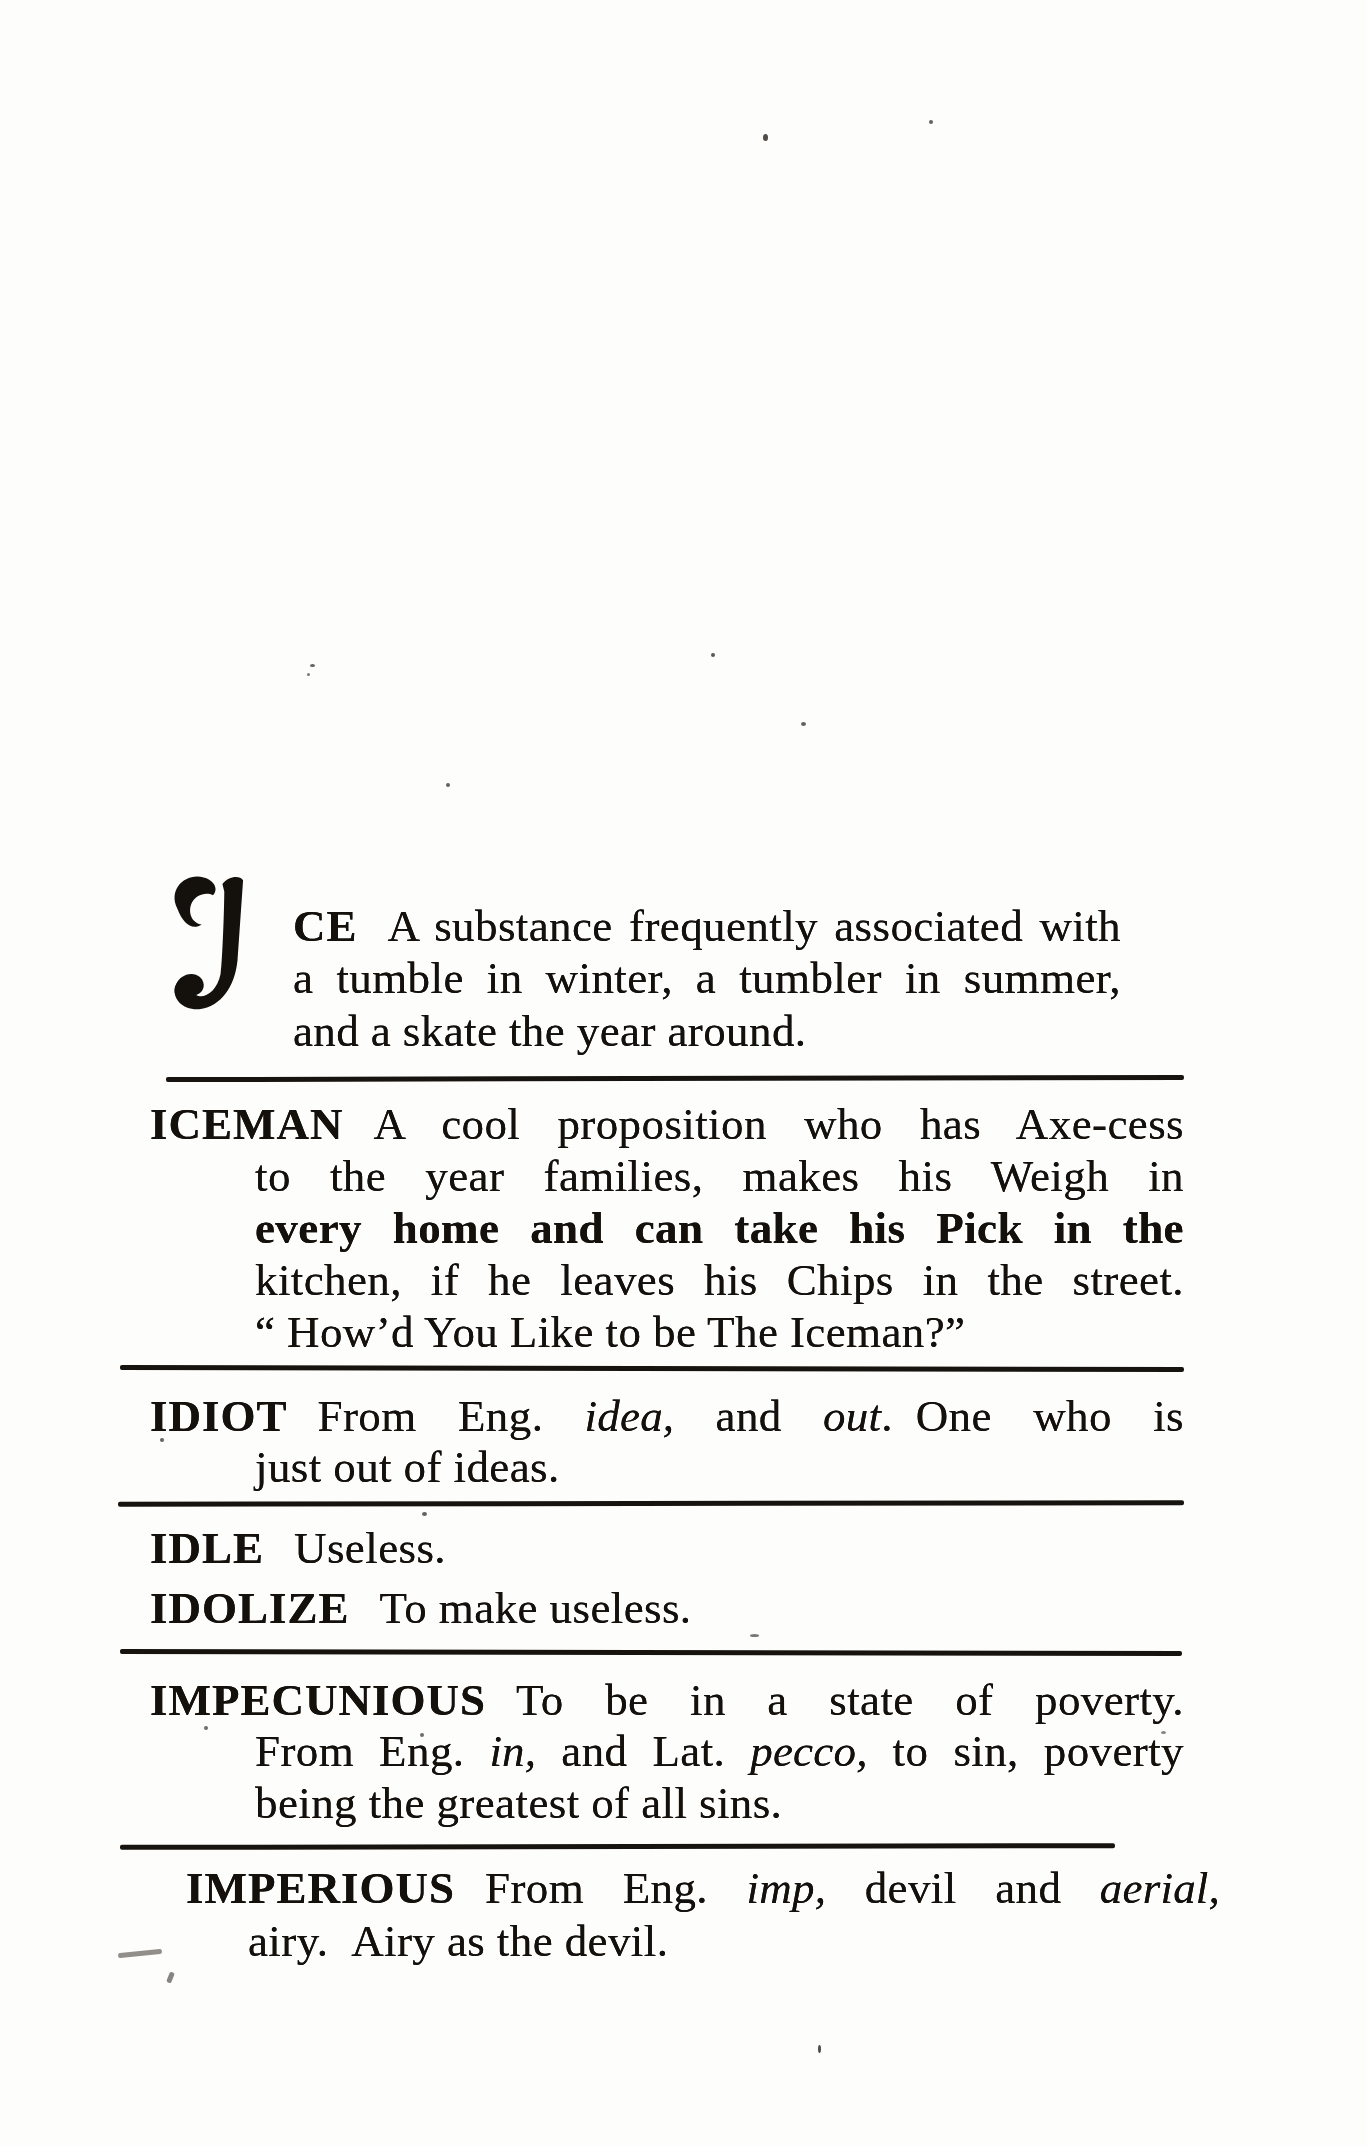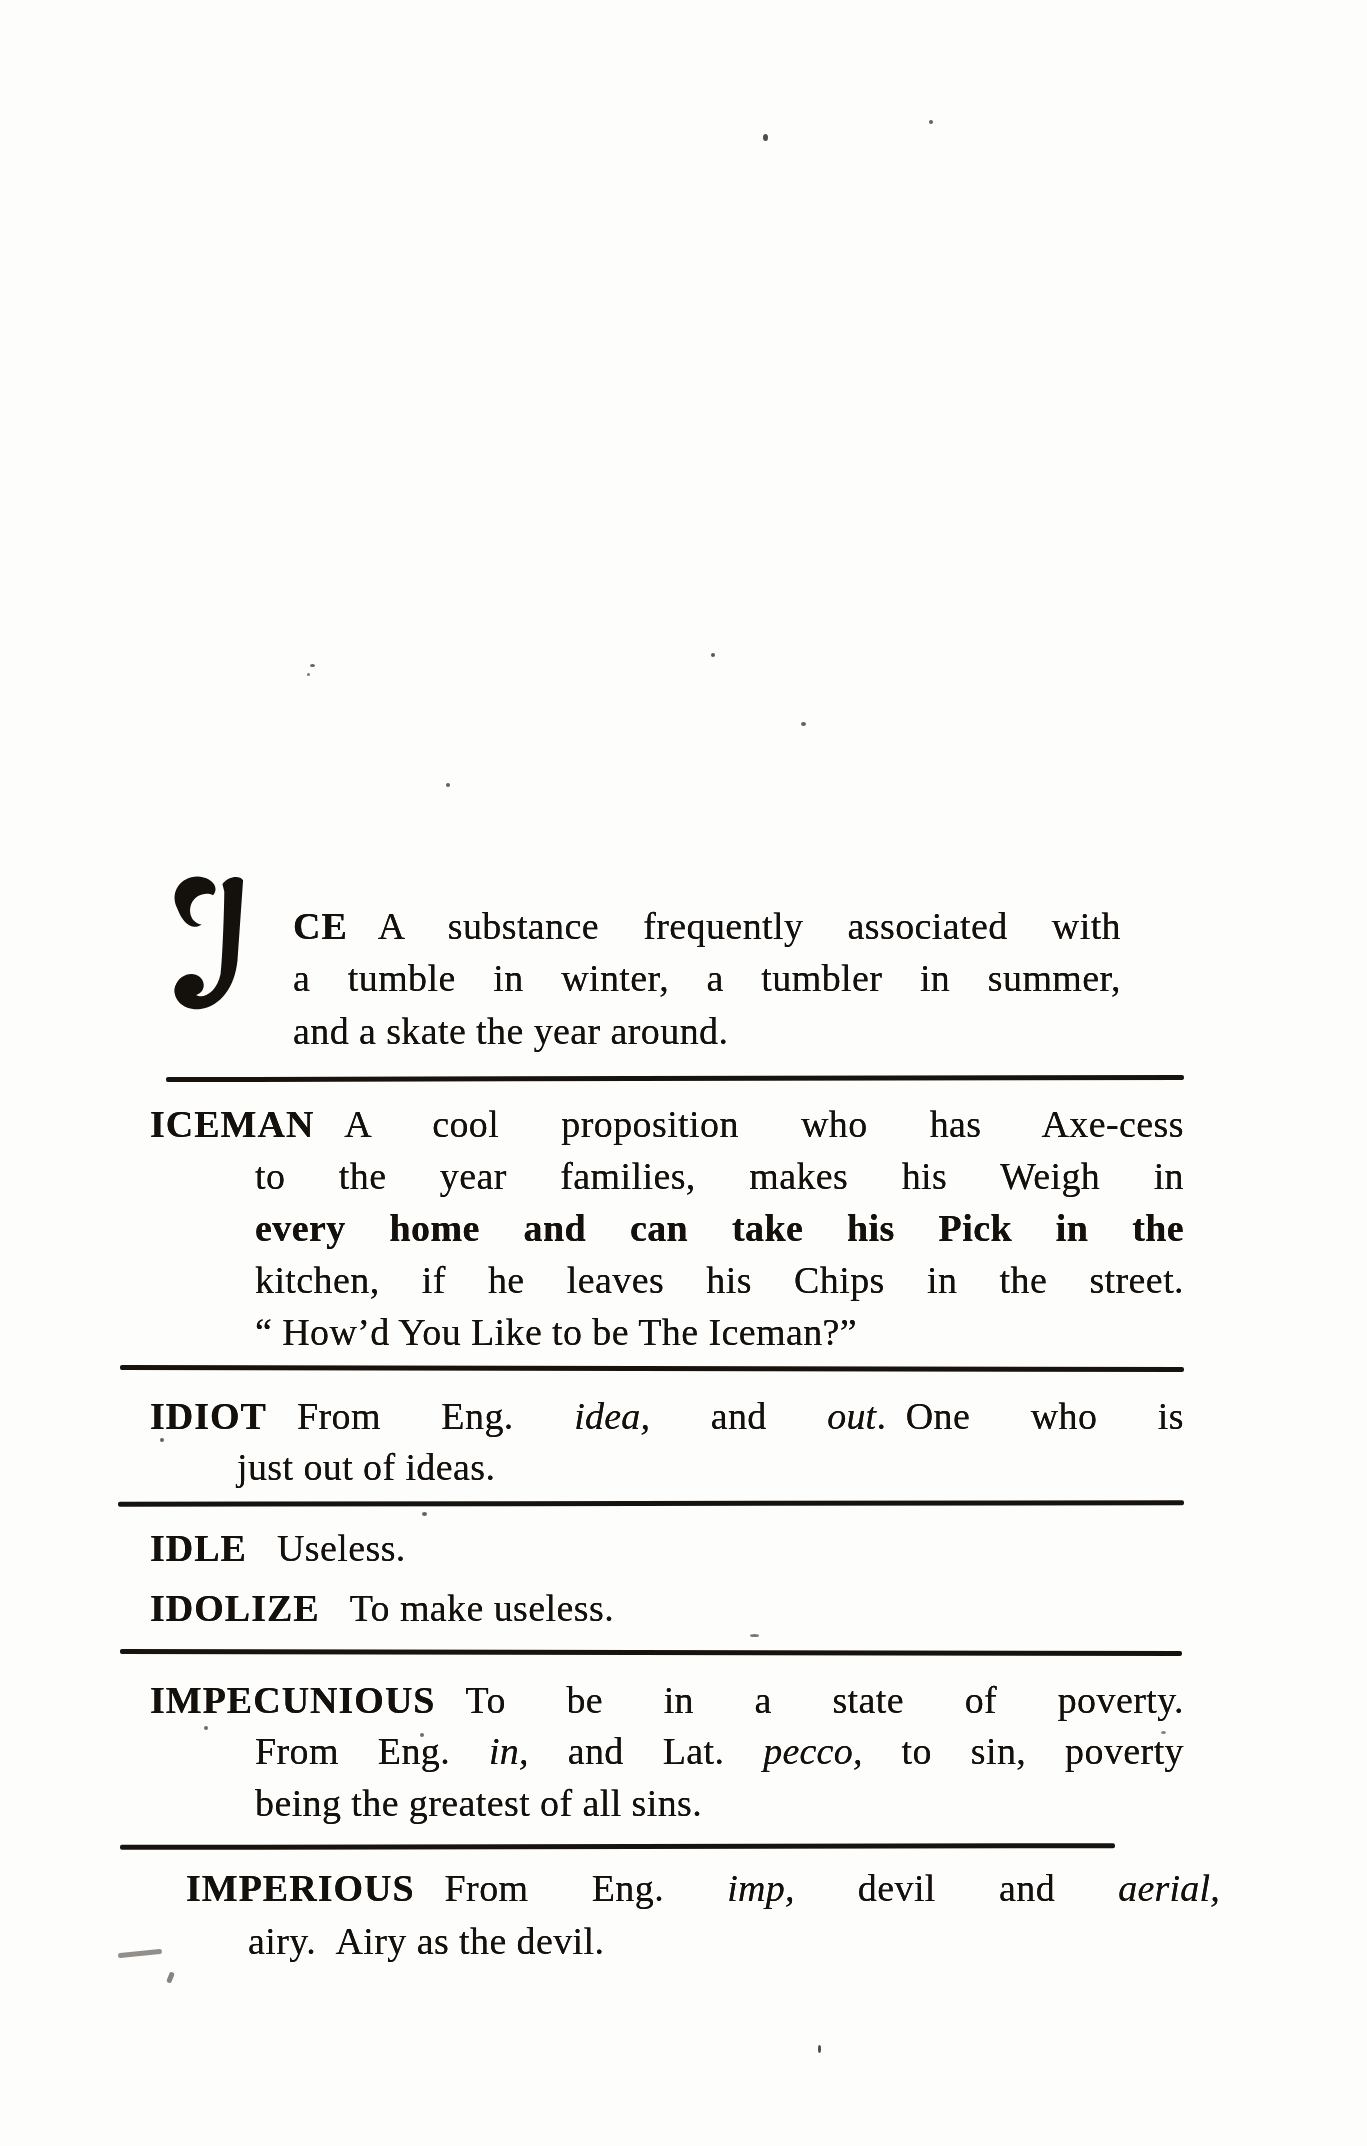--- a/index.html
+++ b/index.html
@@ -9,21 +9,21 @@
     margin:0 auto;
     background:#fdfdfc;
     overflow:hidden;
     font-family:"Liberation Serif","DejaVu Serif",serif;
     color:#14100c;
   }
   .line{
     position:absolute;
     height:56px;
     line-height:53px;
-    font-size:38px;
+    font-size:45px;
     font-weight:500;
     letter-spacing:0.4px;
     white-space:normal;
     color:#14100c;
     text-shadow:0 0 0.5px #171310;
   }
   .line.just{
     text-align:justify;
     text-align-last:justify;
   }
@@ -70,21 +70,21 @@
       </div>
       <div>
         <div class="line just" style="left: 150px; top: 1098px; width: 1034px;"><span class="headword">ICEMAN</span><span>A cool proposition who has Axe-cess</span></div>
         <div class="line just" style="left: 255px; top: 1150px; width: 929px;"><span>to the year families, makes his Weigh in</span></div>
         <div class="line just" style="left: 255px; top: 1202px; width: 929px; font-weight: bold;"><span>every home and can take his Pick in the</span></div>
         <div class="line just" style="left: 255px; top: 1254px; width: 929px;"><span>kitchen, if he leaves his Chips in the street.</span></div>
         <div class="line" style="left: 255px; top: 1306px;"><span>“ How’d You Like to be The Iceman?”</span></div>
       </div>
       <div>
         <div class="line just" style="left: 150px; top: 1390px; width: 1034px;"><span class="headword">IDIOT</span><span>From Eng. </span><span class="it">idea,</span><span> and </span><span class="it">out</span><span>. One who is</span></div>
-        <div class="line" style="left: 237px; top: 1441px;"><span>just out of ideas.</span></div>
+        <div class="line" style="left: 255px; top: 1441px;"><span>just out of ideas.</span></div>
       </div>
       <div>
         <div class="line" style="left: 150px; top: 1522px;"><span class="headword">IDLE</span><span>Useless.</span></div>
       </div>
       <div>
         <div class="line" style="left: 150px; top: 1582px; text-align: right;"><span class="headword">IDOLIZE</span><span>To make useless.</span></div>
       </div>
       <div>
         <div class="line just" style="left: 150px; top: 1674px; width: 1034px;"><span class="headword">IMPECUNIOUS</span><span>To be in a state of poverty.</span></div>
         <div class="line just" style="left: 255px; top: 1725px; width: 929px;"><span>From Eng. </span><span class="it">in,</span><span> and Lat. </span><span class="it">pecco,</span><span> to sin, poverty</span></div>

